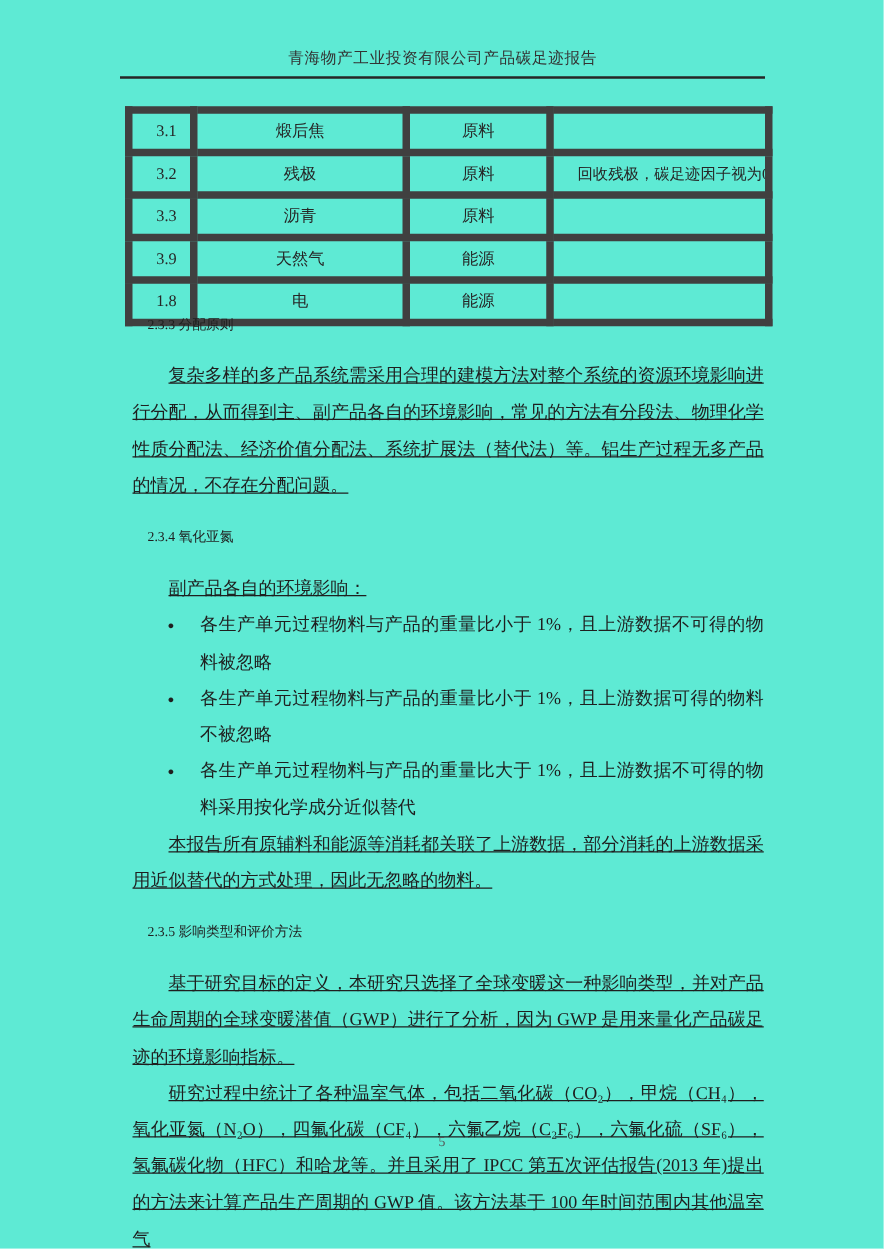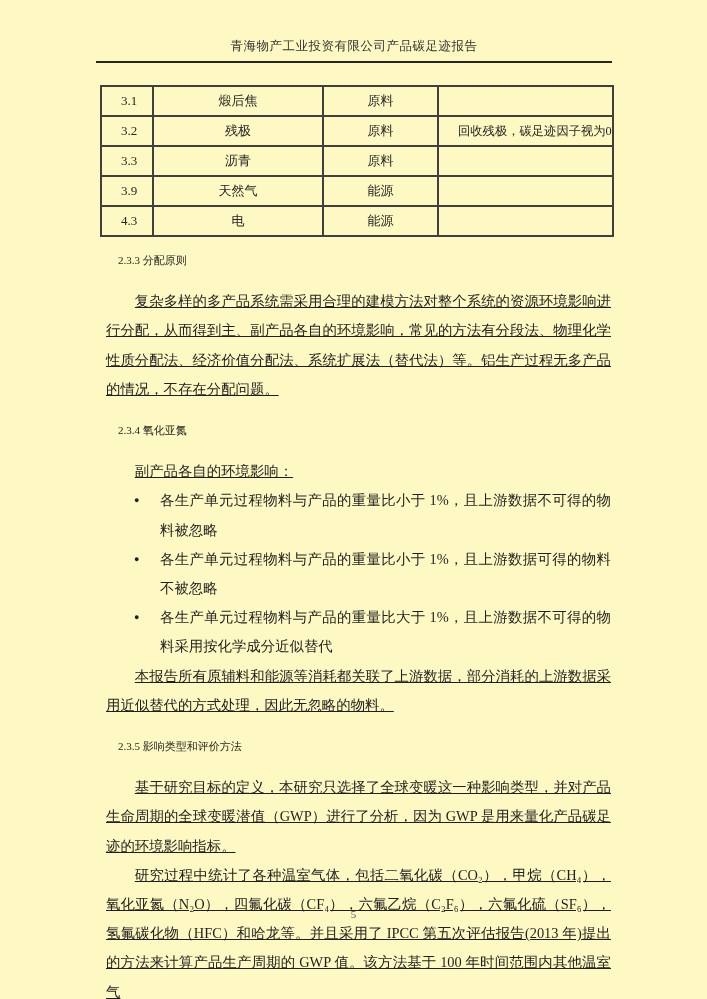--- a/index.html
+++ b/index.html
@@ -4,21 +4,21 @@
 <style>
   html, body {
     margin: 0;
     padding: 0;
     background: #ffffff;
   }
   .page {
     position: relative;
     width: 707px;
     height: 999px;
-    background: #fef9c3;
+    background: #5eead4;
     font-family: "Liberation Serif", "DejaVu Serif", serif;
     color: #1f1f1f;
     overflow: hidden;
   }
   
   .doc-header {
     position: absolute;
     left: 96px;
     top: 38px;
     width: 516px;
@@ -33,21 +33,21 @@
   
   .entry-table {
     position: absolute;
     left: 100px;
     top: 85px;
     width: 512px;
     border-collapse: collapse;
     table-layout: fixed;
   }
   .entry-table td {
-    border: 2px solid #404040;
+    border: 6px solid #404040;
     height: 28px;
     text-align: center;
     vertical-align: middle;
     font-size: 13px;
     color: #262626;
     padding: 0 19px;
     overflow: hidden;
     white-space: nowrap;
   }
   .entry-table td.note-cell {
@@ -135,21 +135,21 @@
         <td>原料</td>
         <td class="note-cell"></td>
       </tr>
       <tr>
         <td>3.9</td>
         <td>天然气</td>
         <td>能源</td>
         <td class="note-cell"></td>
       </tr>
       <tr>
-        <td>4.3</td>
+        <td>1.8</td>
         <td>电</td>
         <td>能源</td>
         <td class="note-cell"></td>
       </tr>
     </tbody>
   </table>
 
   <div class="body-flow">
 
     <h3 class="sec-heading">2.3.3 分配原则</h3>

